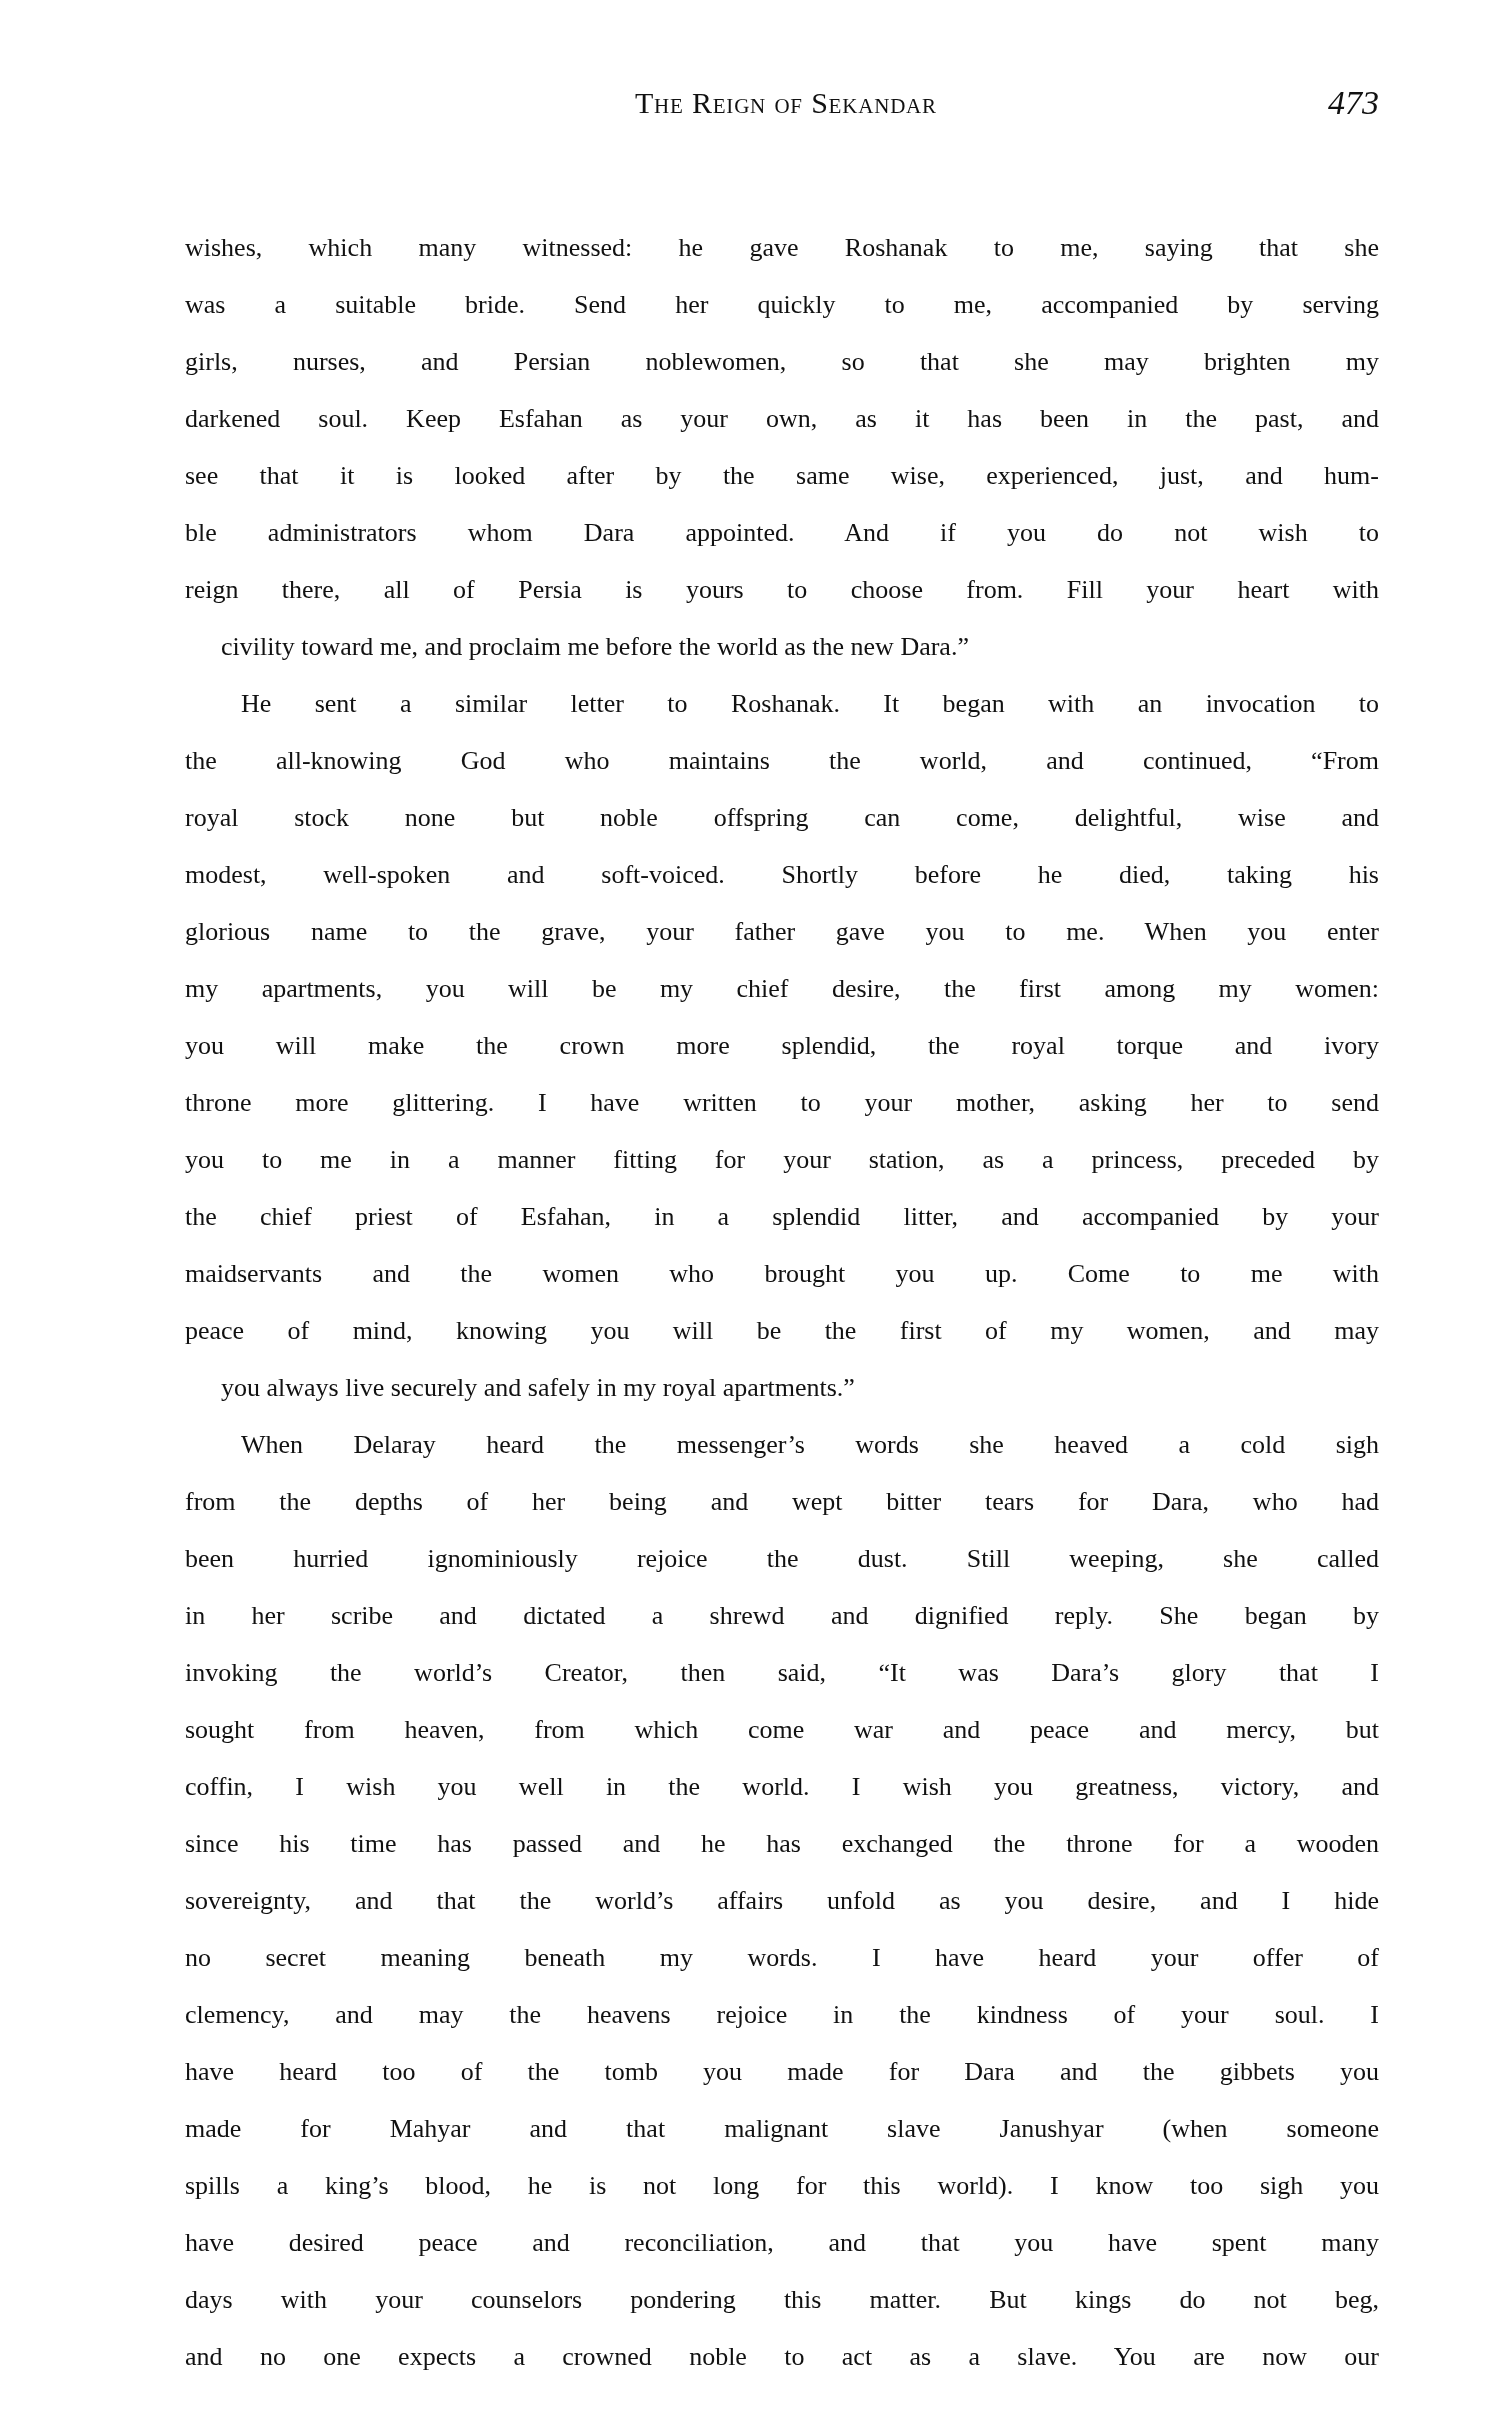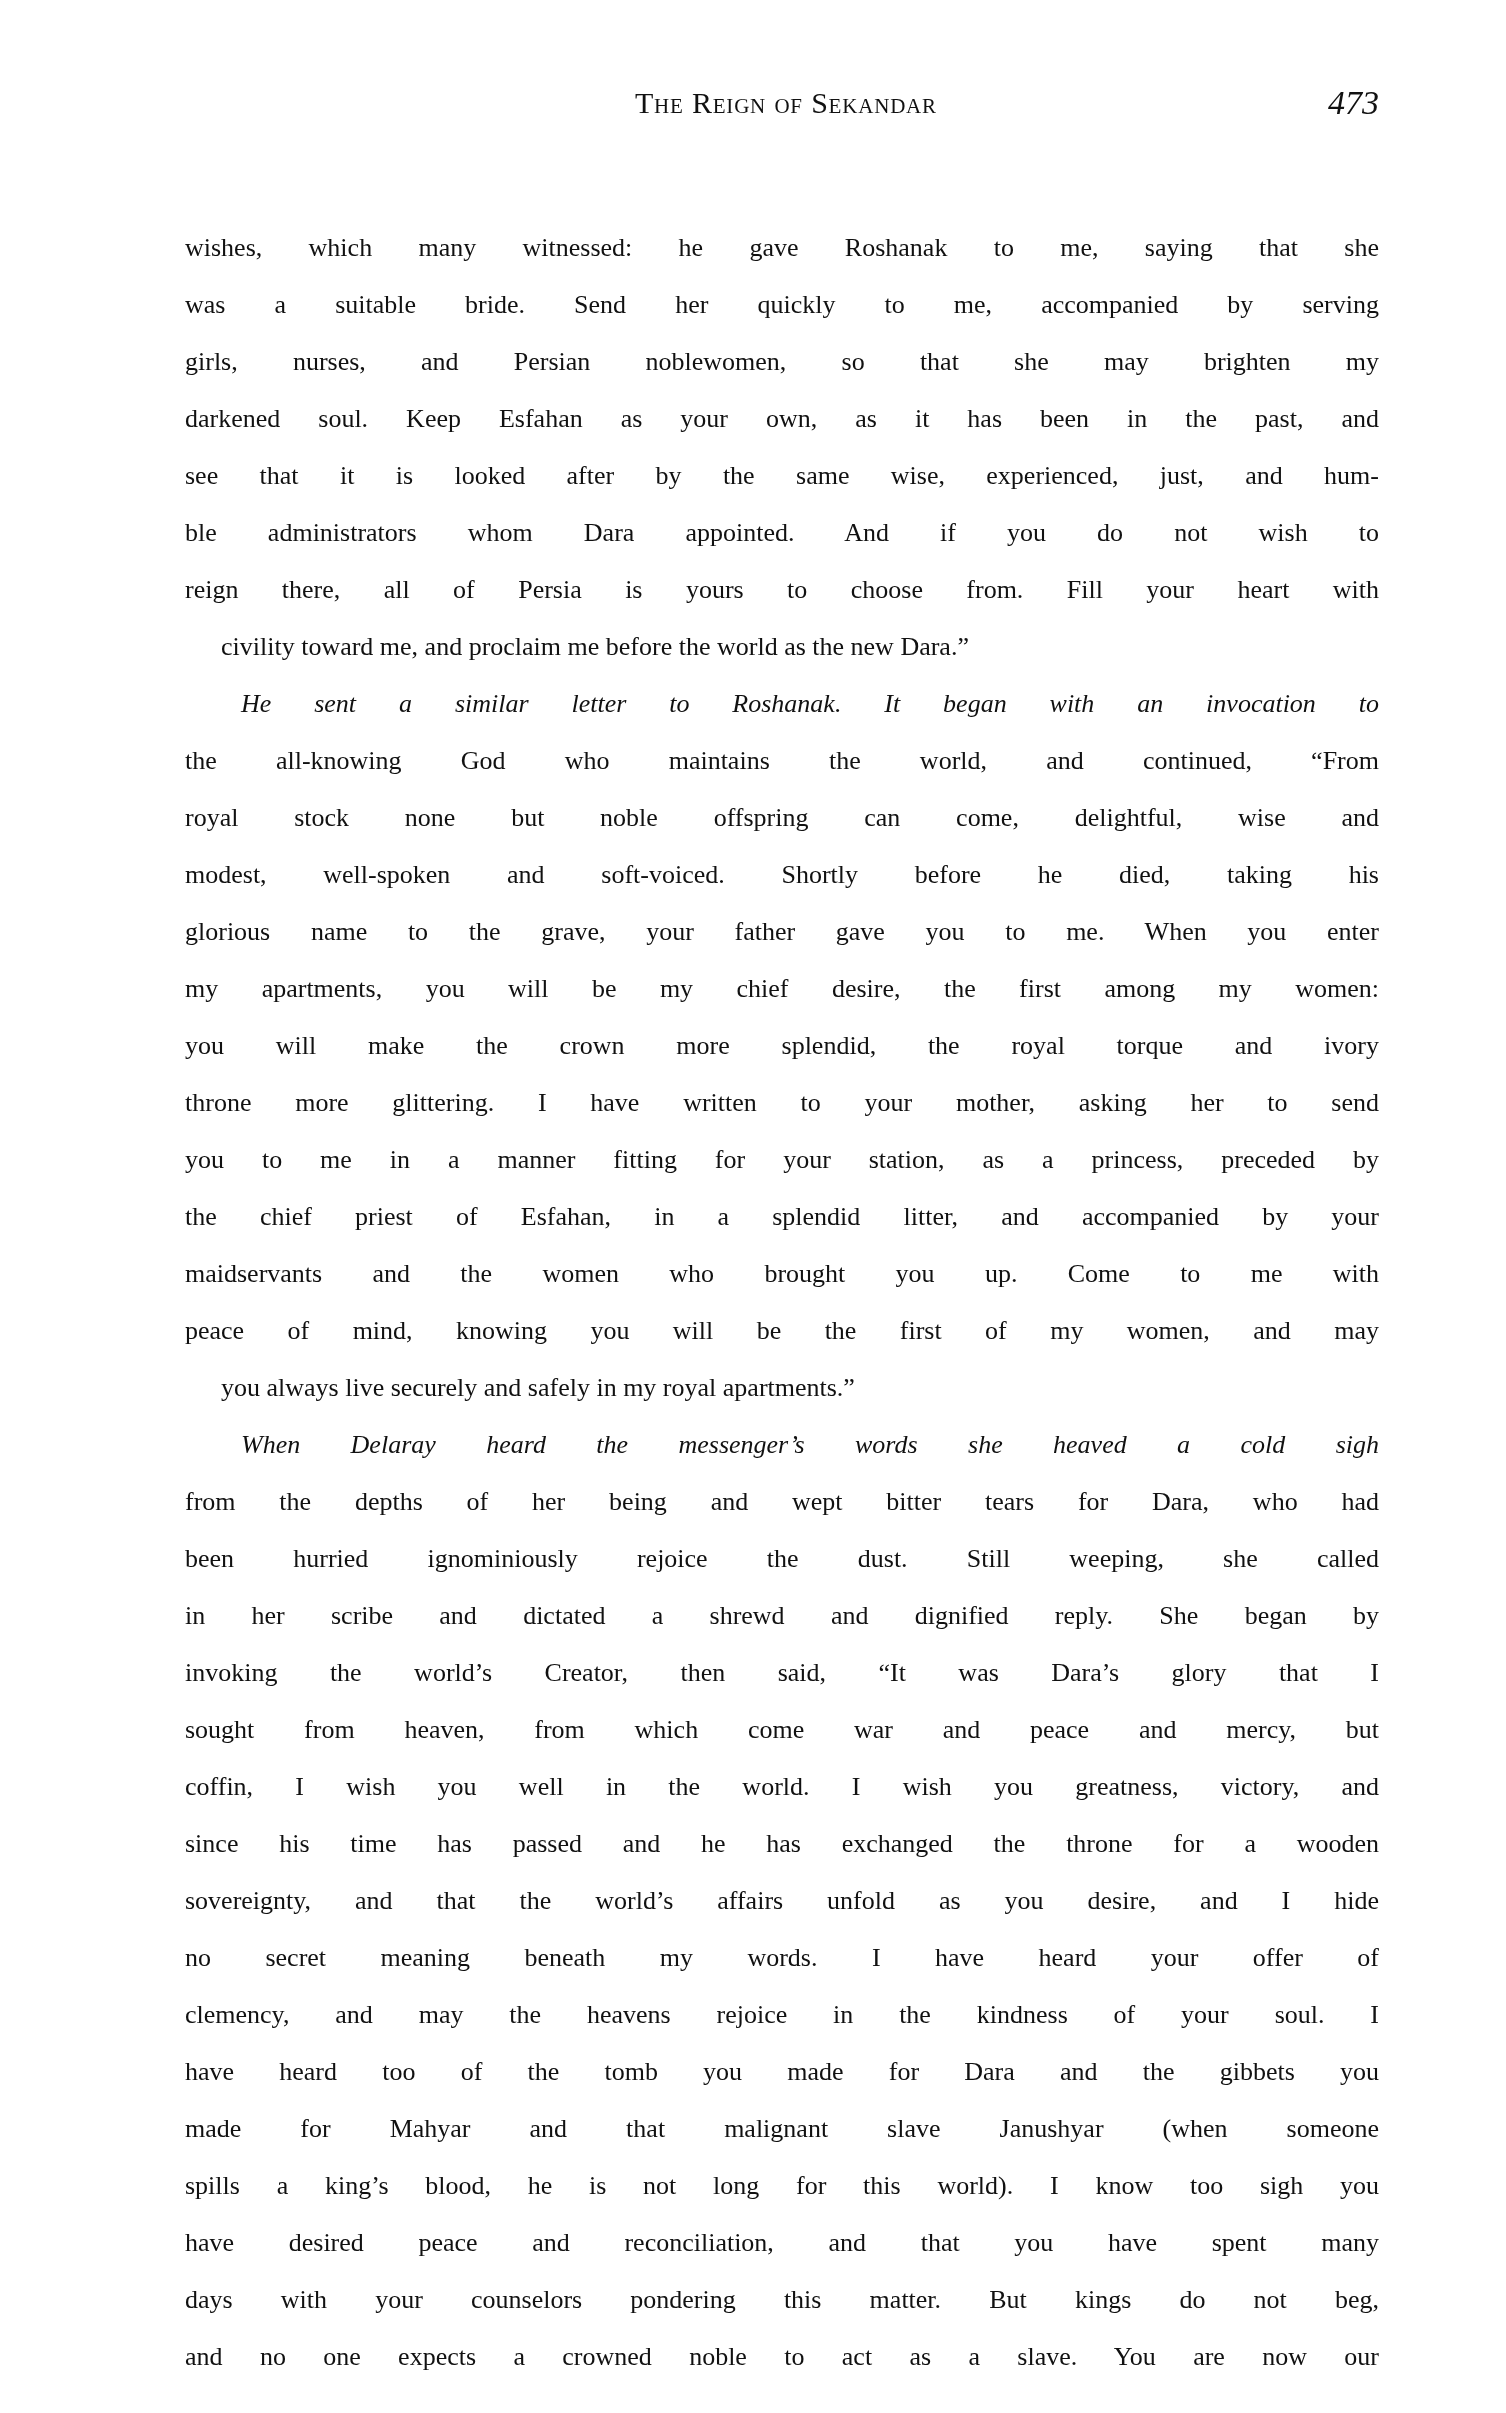--- a/index.html
+++ b/index.html
@@ -65,21 +65,20 @@
     text-align: justify;
     text-align-last: justify;
     overflow: visible;
   }
   .line.last {
     text-align-last: left;
     margin-left: 36px;
   }
   .line.indent {
     padding-left: 56px;
-    font-style: italic;
   }
 </style>
 </head>
 <body>
 
 <div class="page">
   <div class="running-head">
     <div class="running-title">The Reign of Sekandar</div>
     <div class="folio">473</div>
   </div>

